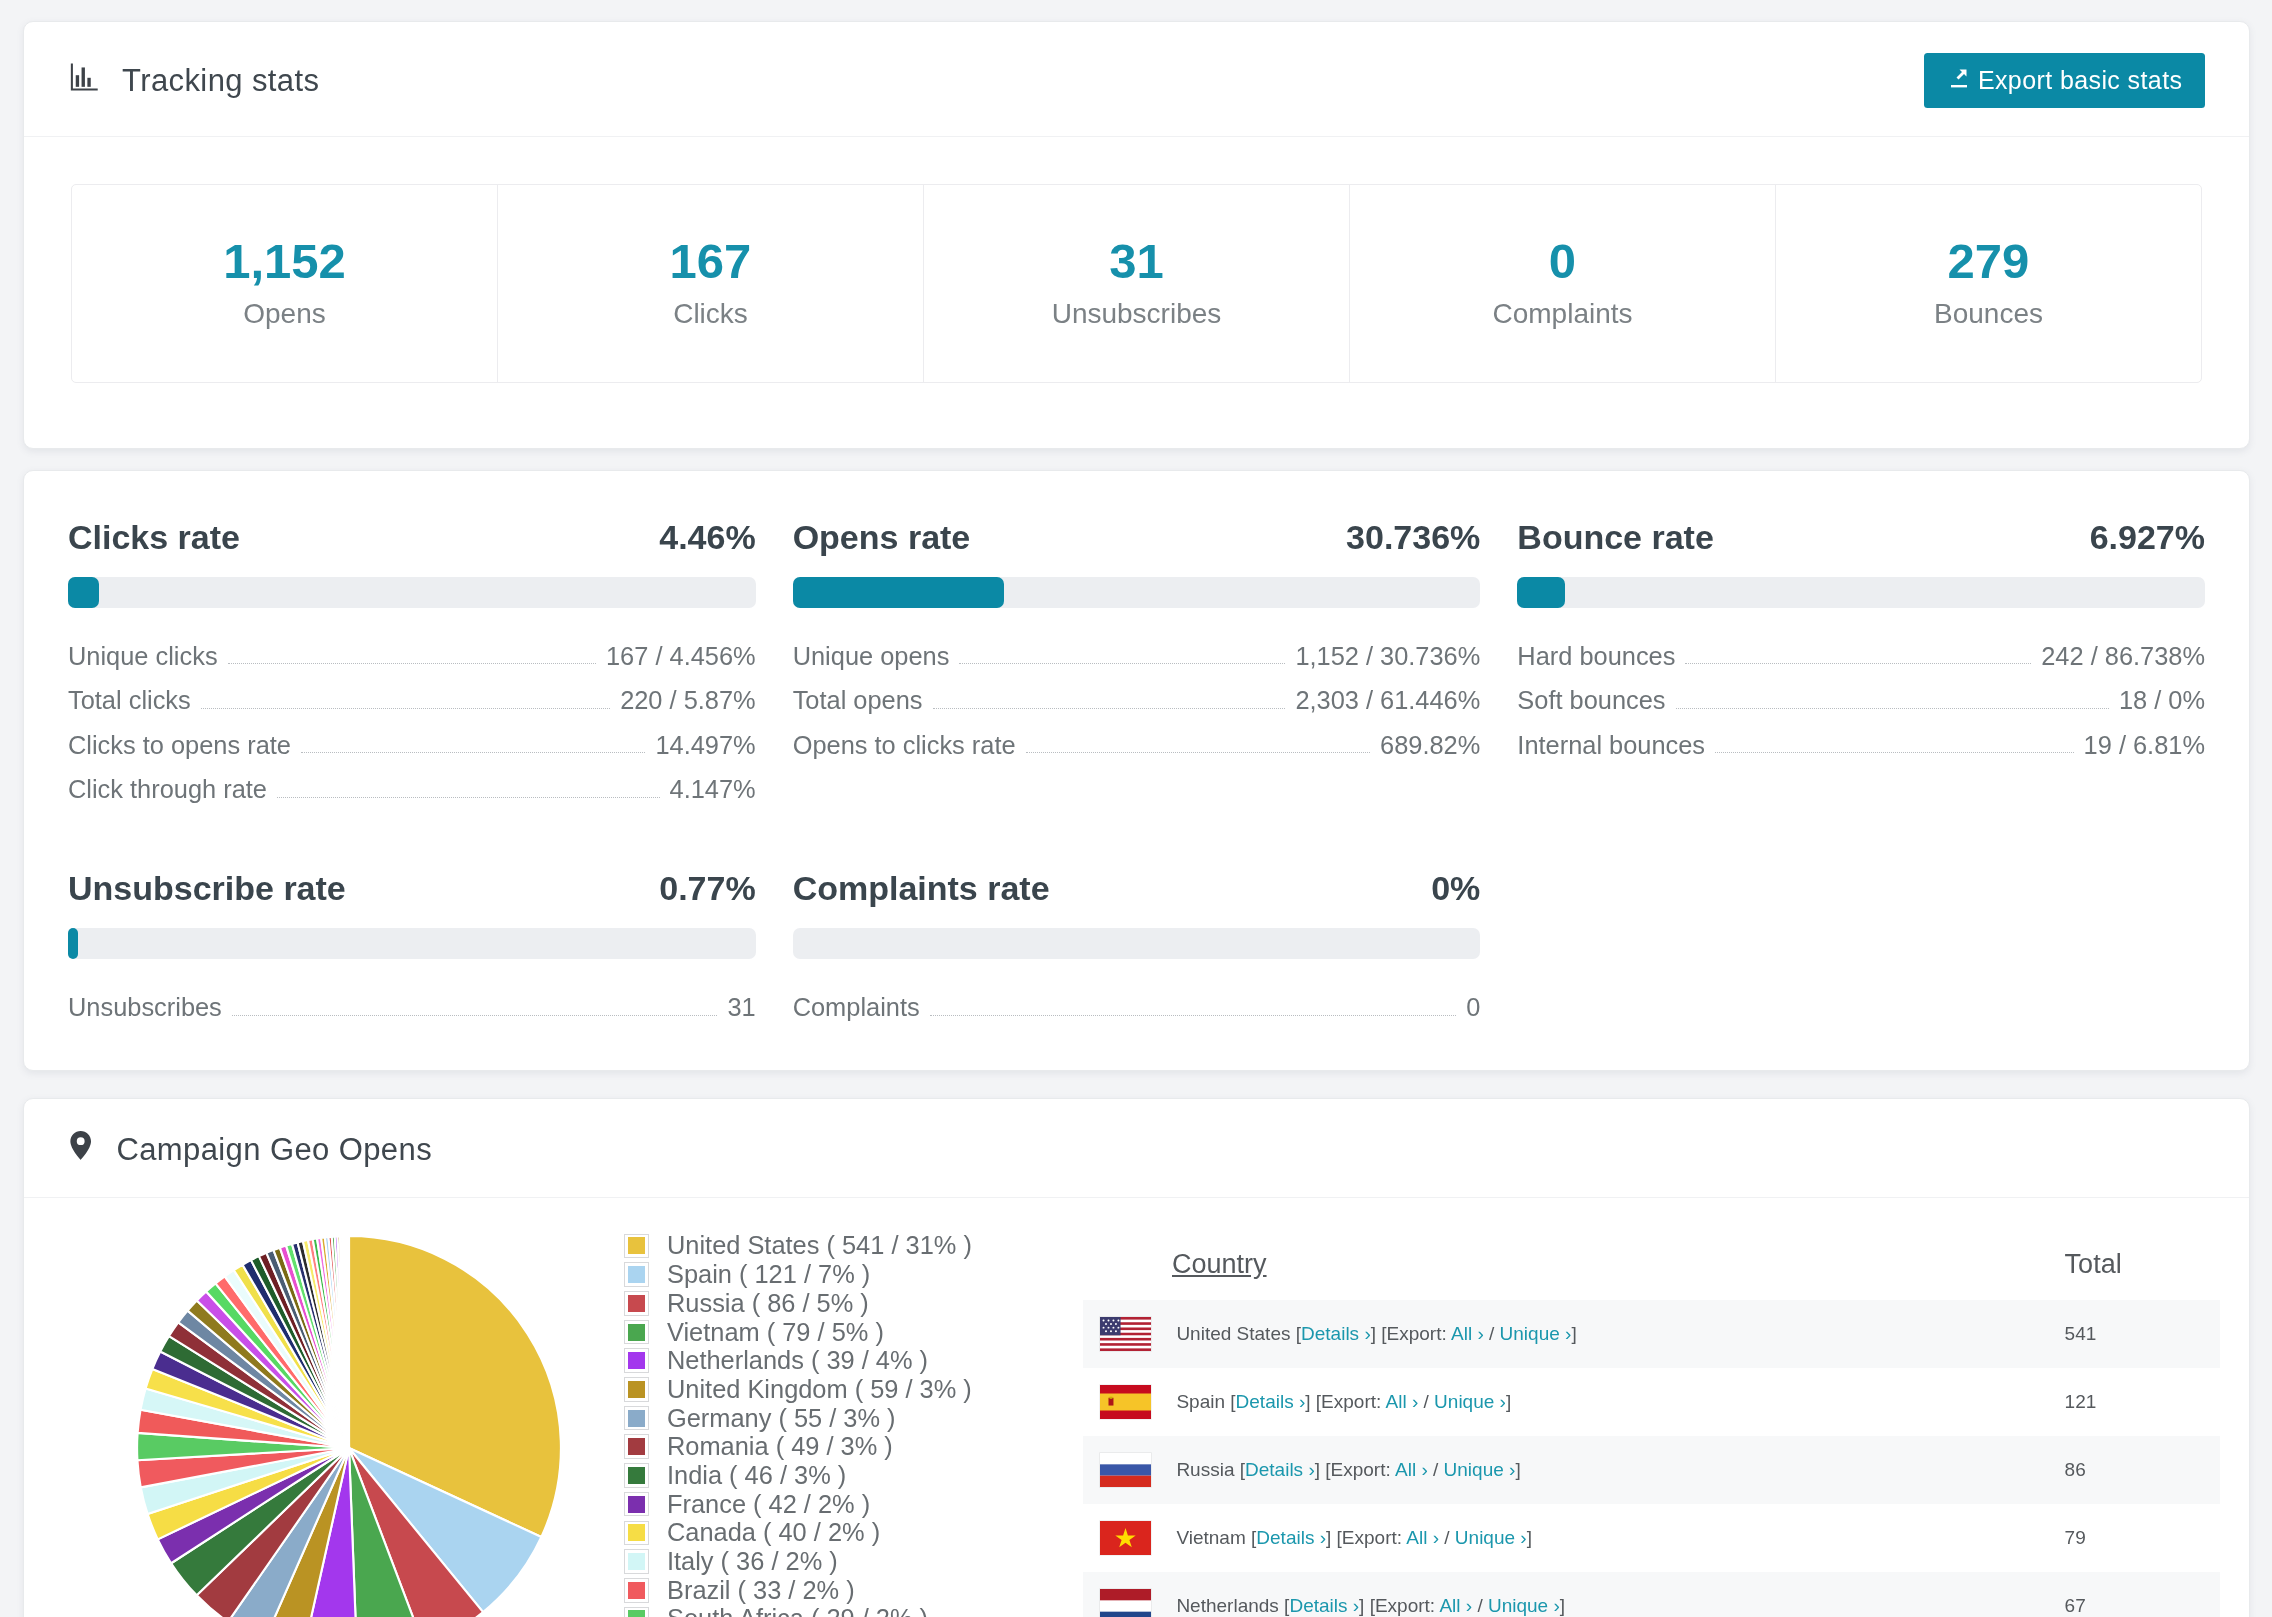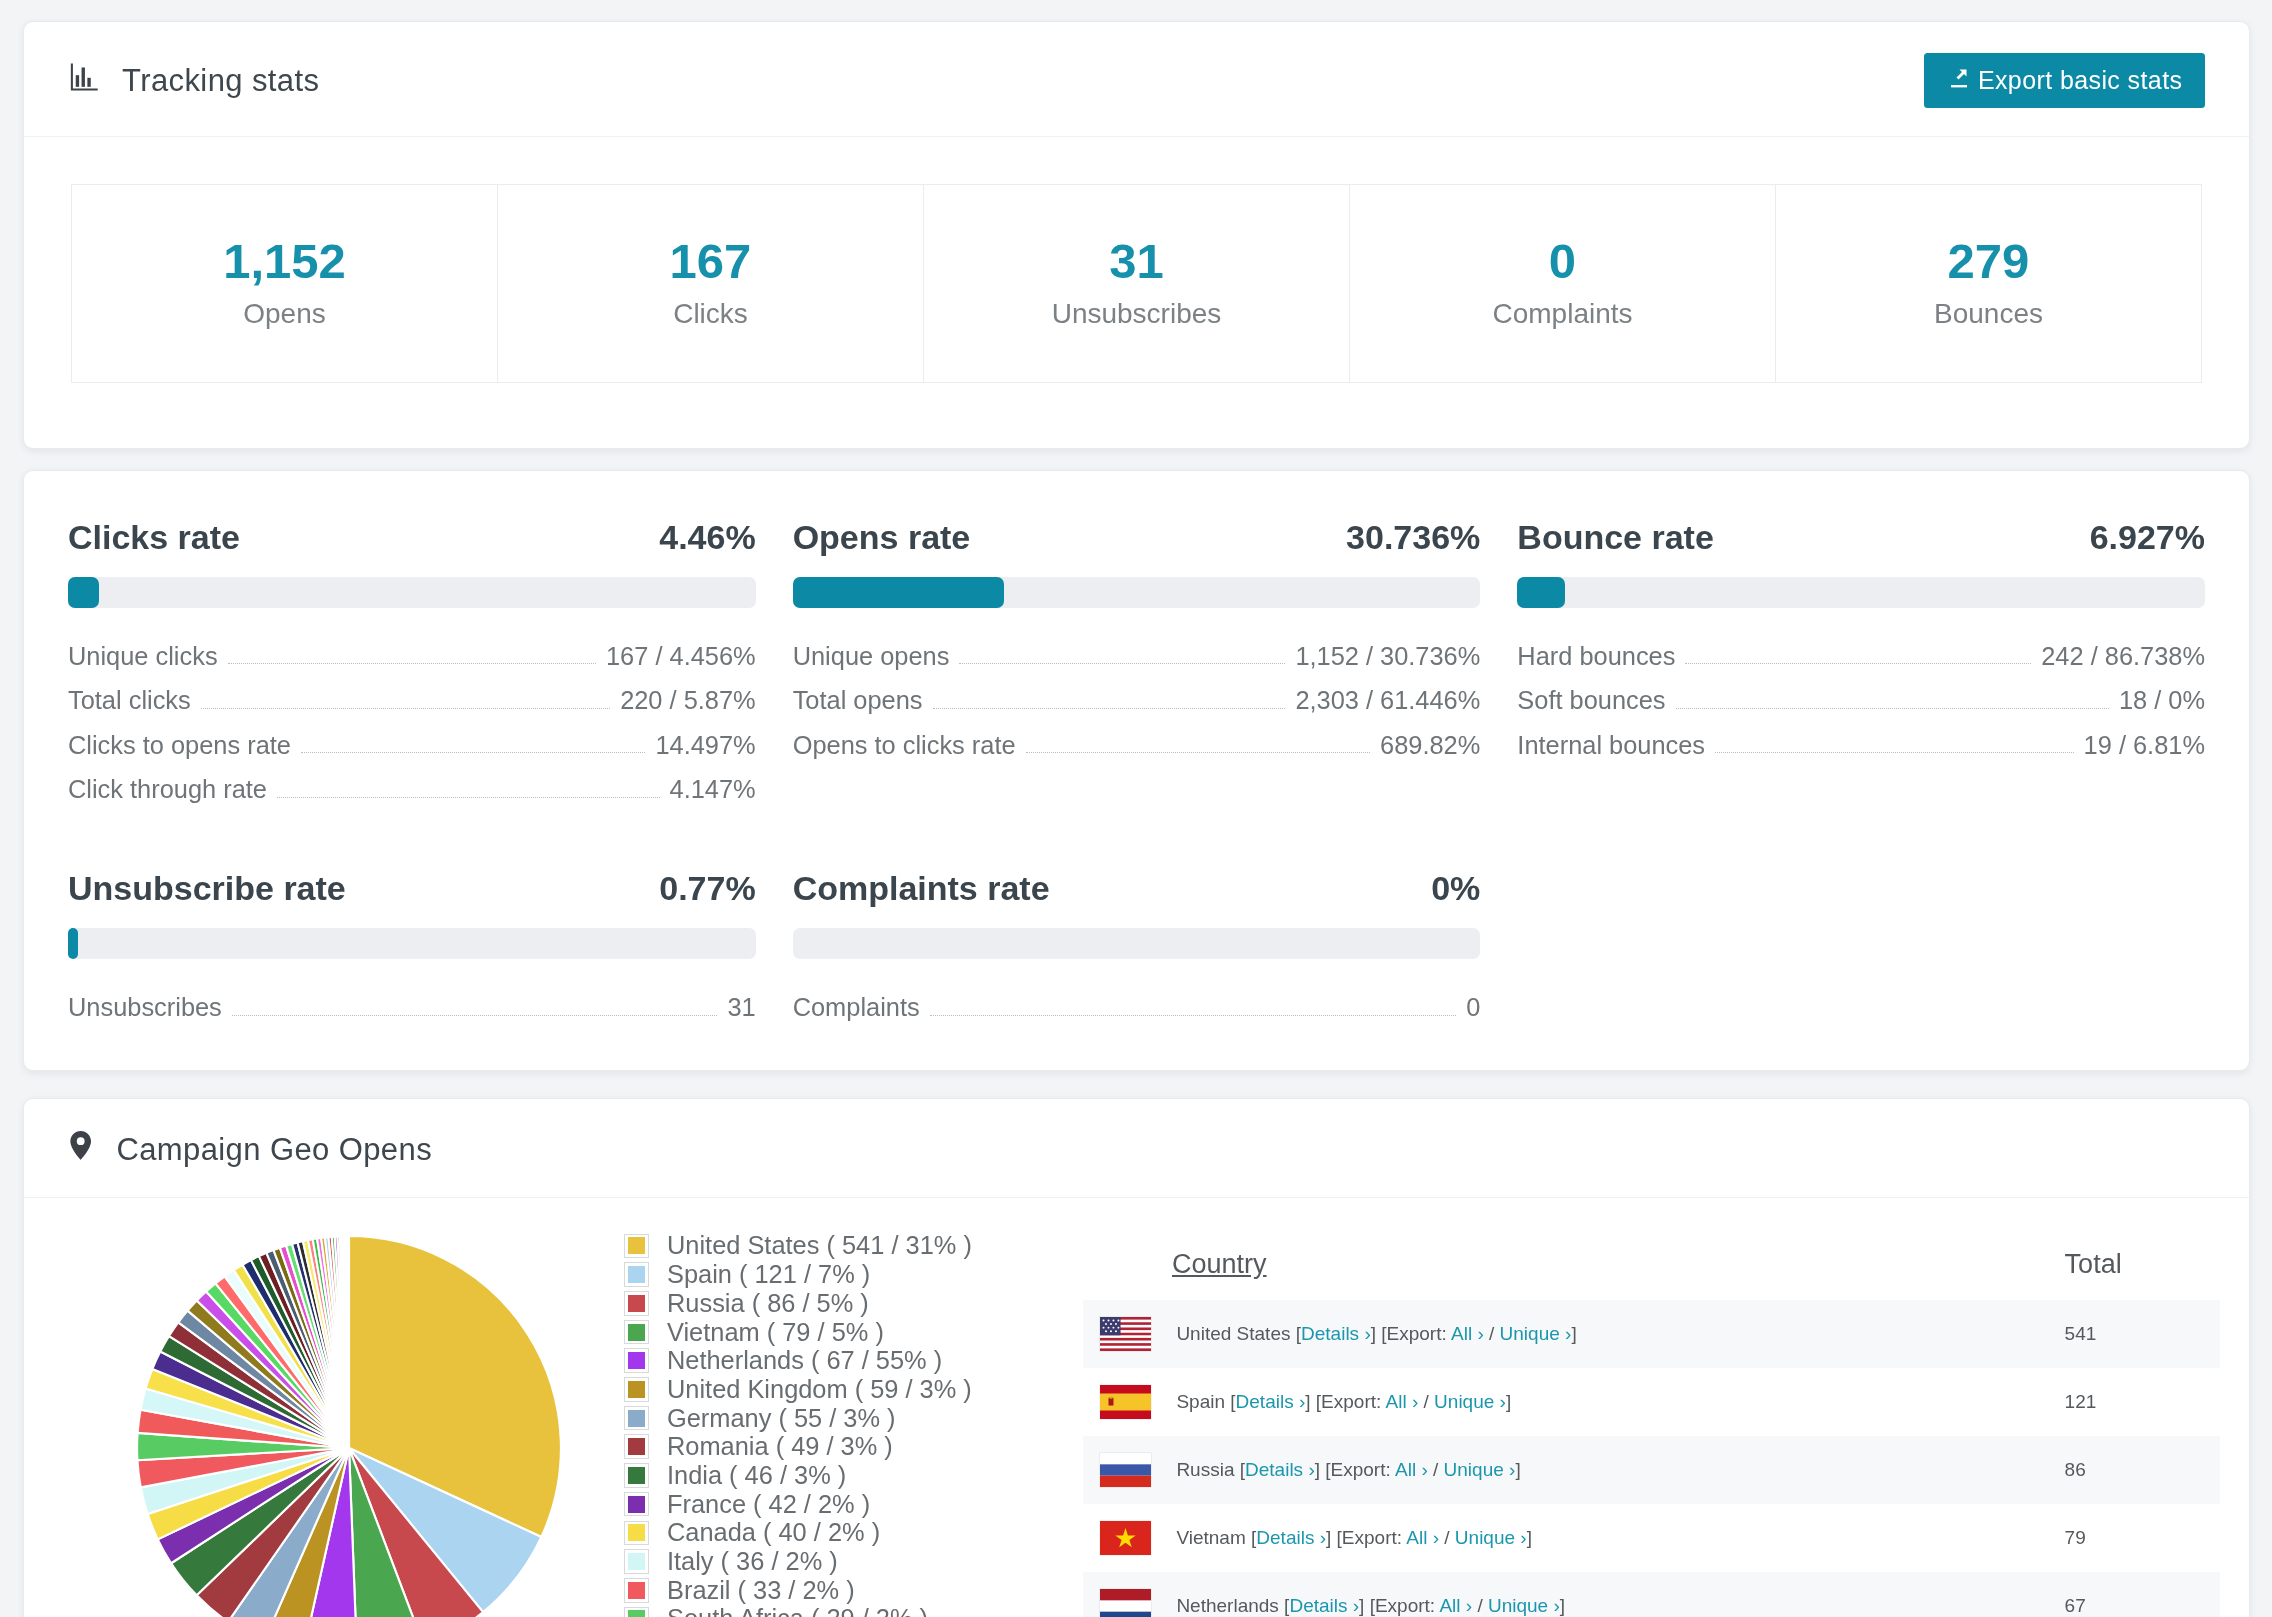--- a/index.html
+++ b/index.html
@@ -34,21 +34,21 @@
   .btn-accent{
     display:flex;align-items:center;gap:7px;
     background:#0b89a5;color:#fff;border:none;cursor:pointer;
     font-family:inherit;font-size:25px;font-weight:400;
     padding:12.7px 22.6px;border-radius:3.5px;letter-spacing:0.4px;
   }
 
   
   #stats-row{
     display:flex;margin:47px 47px 65px 47px;
-    border:0.7px solid #ececef;border-radius:0;background:#fff;
+    border:0.7px solid #ececef;border-radius:5px;background:#fff;
   }
   .stat-cell{
     flex:1;text-align:center;padding:48px 0 52px 0;
     border-right:0.7px solid #ececef;
   }
   .stat-cell:last-child{border-right:none;}
   .stat-num{font-size:49px;font-weight:700;color:#1690ab;}
   .stat-lbl{font-size:28px;color:#7b8185;margin-top:8.5px;}
 
   
@@ -347,21 +347,21 @@
         <div class="legend-item">
           <span class="swatch">
             <i style="background: rgb(74, 167, 79);"></i>
           </span>
           <span>Vietnam ( 79 / 5% )</span>
         </div>
         <div class="legend-item">
           <span class="swatch">
             <i style="background: rgb(163, 55, 237);"></i>
           </span>
-          <span>Netherlands ( 67 / 55% )</span>
+          <span>Netherlands ( 39 / 4% )</span>
         </div>
         <div class="legend-item">
           <span class="swatch">
             <i style="background: rgb(186, 147, 35);"></i>
           </span>
           <span>United Kingdom ( 59 / 3% )</span>
         </div>
         <div class="legend-item">
           <span class="swatch">
             <i style="background: rgb(138, 171, 201);"></i>

